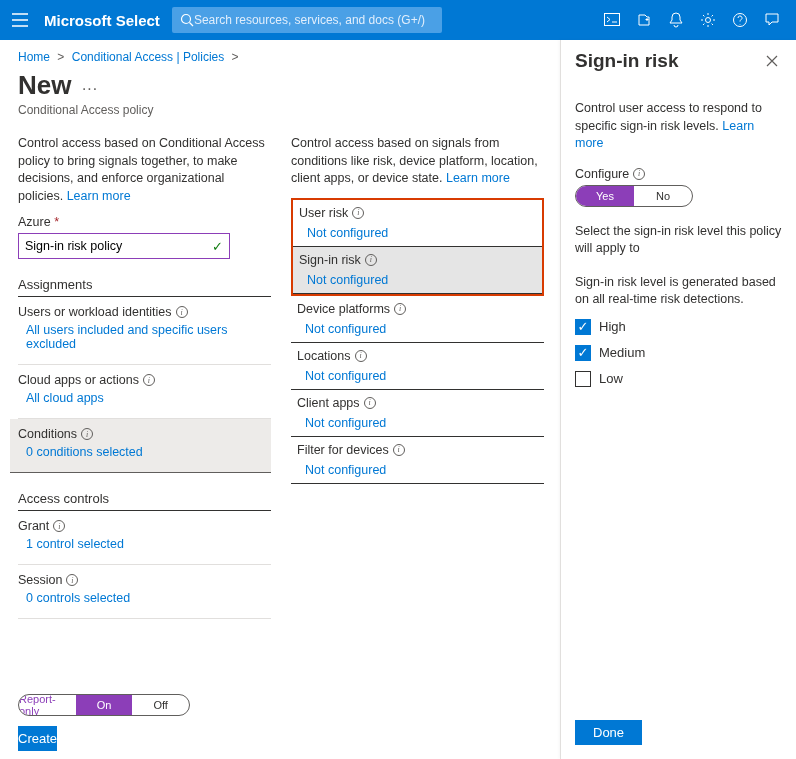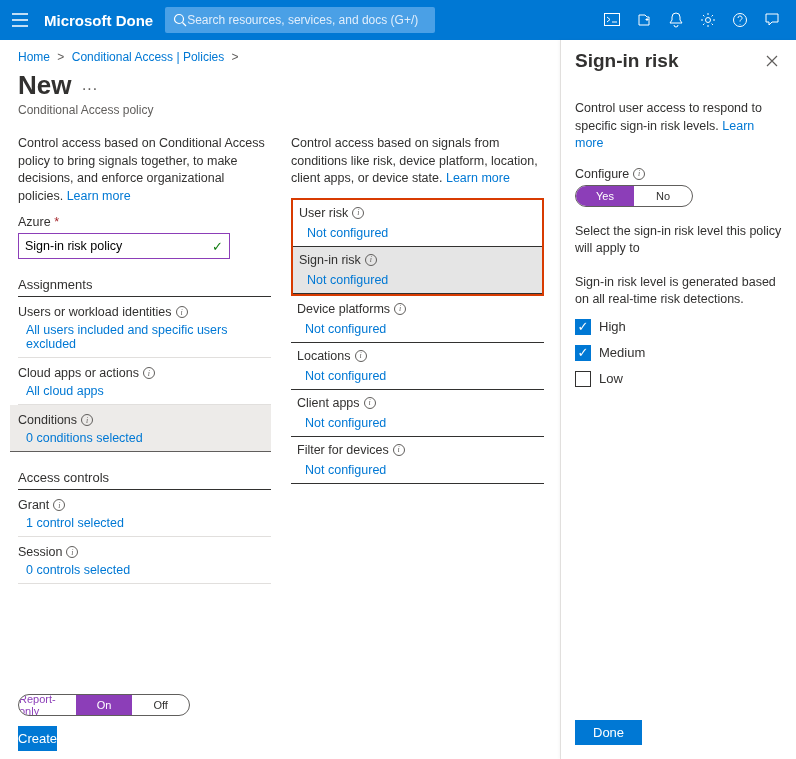--- a/index.html
+++ b/index.html
@@ -33,21 +33,21 @@
 .intro { font-size: 12.5px; color: #323130; margin-bottom: 10px; line-height: 1.4; }
 .intro a { color: #0078d4; }
 
 .formlabel { font-size: 12.5px; margin-top: 8px; }
 .req { color: #a4262c; }
 .nameinput { margin-top: 4px; width: 212px; height: 26px; border: 1px solid #8c3eb8; background: #fff; display: flex; align-items: center; padding: 0 6px; }
 .nameinput input { border: none; outline: none; flex: 1; font-size: 12.5px; }
 .check { color: #107c10; font-size: 13px; }
 
 .section-head { font-size: 13px; color: #323130; margin-top: 18px; border-bottom: 1px solid #323130; padding-bottom: 4px; }
-.item { padding-top: 8px; border-bottom: 1px solid #e1dfdd; padding-bottom: 6px; cursor: pointer; }
+.item { padding-top: 8px; border-bottom: 1px solid #e1dfdd; padding-bottom: 13px; cursor: pointer; }
 .item.active { background: #edebe9; margin-left: -8px; padding-left: 8px; border-bottom: 1px solid #605e5c; }
 .item-label { font-size: 12.5px; color: #323130; display: flex; align-items: center; gap: 4px; }
 .item-value { font-size: 12.5px; color: #0078d4; margin-top: 4px; margin-left: 8px; }
 .info { width: 12px; height: 12px; border: 1px solid #605e5c; border-radius: 50%; display: inline-flex; align-items: center; justify-content: center; font-size: 8px; color: #605e5c; font-style: italic; font-family: Georgia, serif; }
 
 .c2item { padding: 6px 6px 6px 6px; border-bottom: 1px solid #323130; cursor: pointer; }
 .c2item .lbl { font-size: 12.5px; display: flex; align-items: center; gap: 4px; }
 .c2item .val { font-size: 12.5px; color: #0078d4; margin-top: 6px; margin-left: 8px; }
 .c2item.selected { background: #e5e5e5; }
 .redbox { border: 2px solid #d83b01; padding: 0; margin-top: 2px; }
@@ -80,21 +80,21 @@
 </style>
 </head>
 <body>
 
 <div class="topbar">
   <div class="burger">
     <svg width="16" height="14" viewBox="0 0 16 14">
         <path d="M0 1h16M0 7h16M0 13h16" stroke="#fff" stroke-width="1.5"></path>
       </svg>
   </div>
-  <div class="brand">Microsoft Done</div>
+  <div class="brand">Microsoft Select</div>
   <div class="search">
     <svg width="14" height="14" viewBox="0 0 14 14">
         <circle cx="6" cy="6" r="4.5" stroke="#fff" fill="none" stroke-width="1.2"></circle>
         <line x1="9.5" y1="9.5" x2="13" y2="13" stroke="#fff" stroke-width="1.2"></line>
       </svg>
     <input placeholder="Search resources, services, and docs (G+/)" style="">
   </div>
   <div class="spacer"></div>
   <div class="ticon">
       <svg width="16" height="14" viewBox="0 0 16 14">

